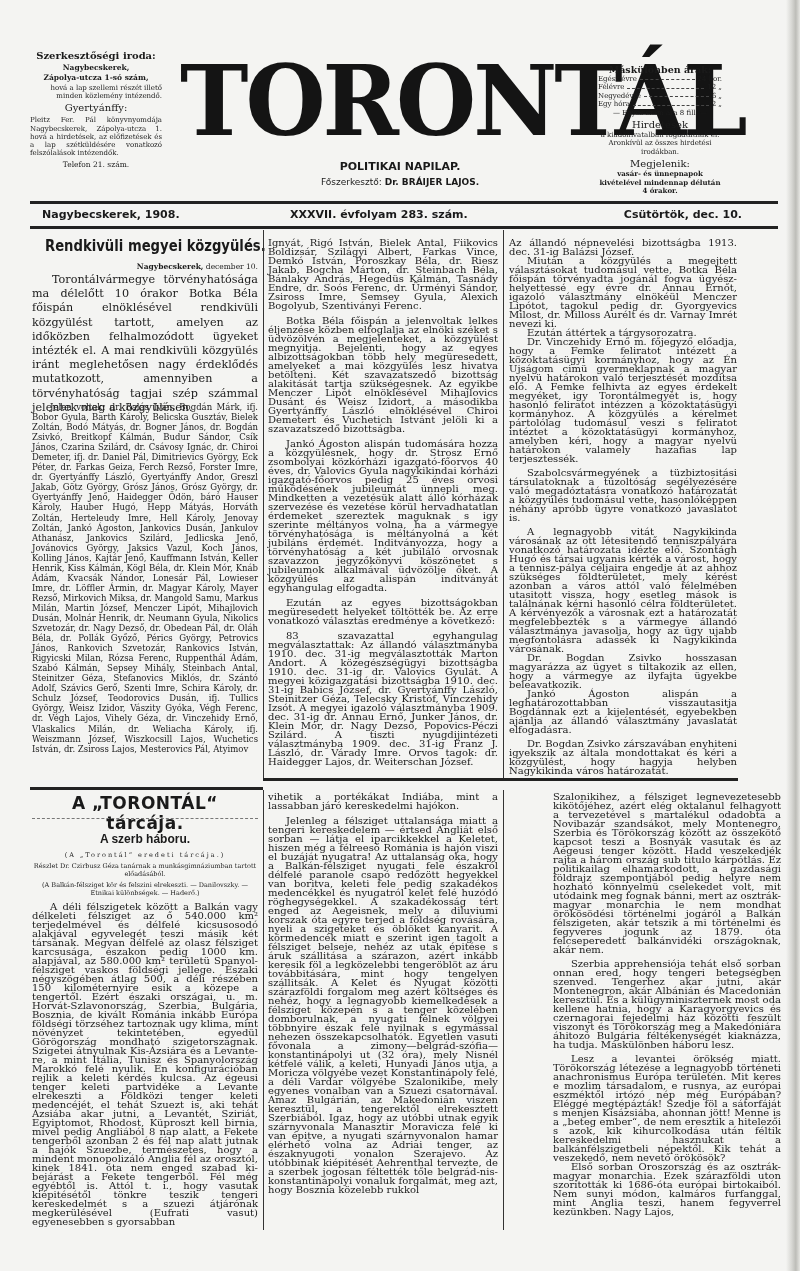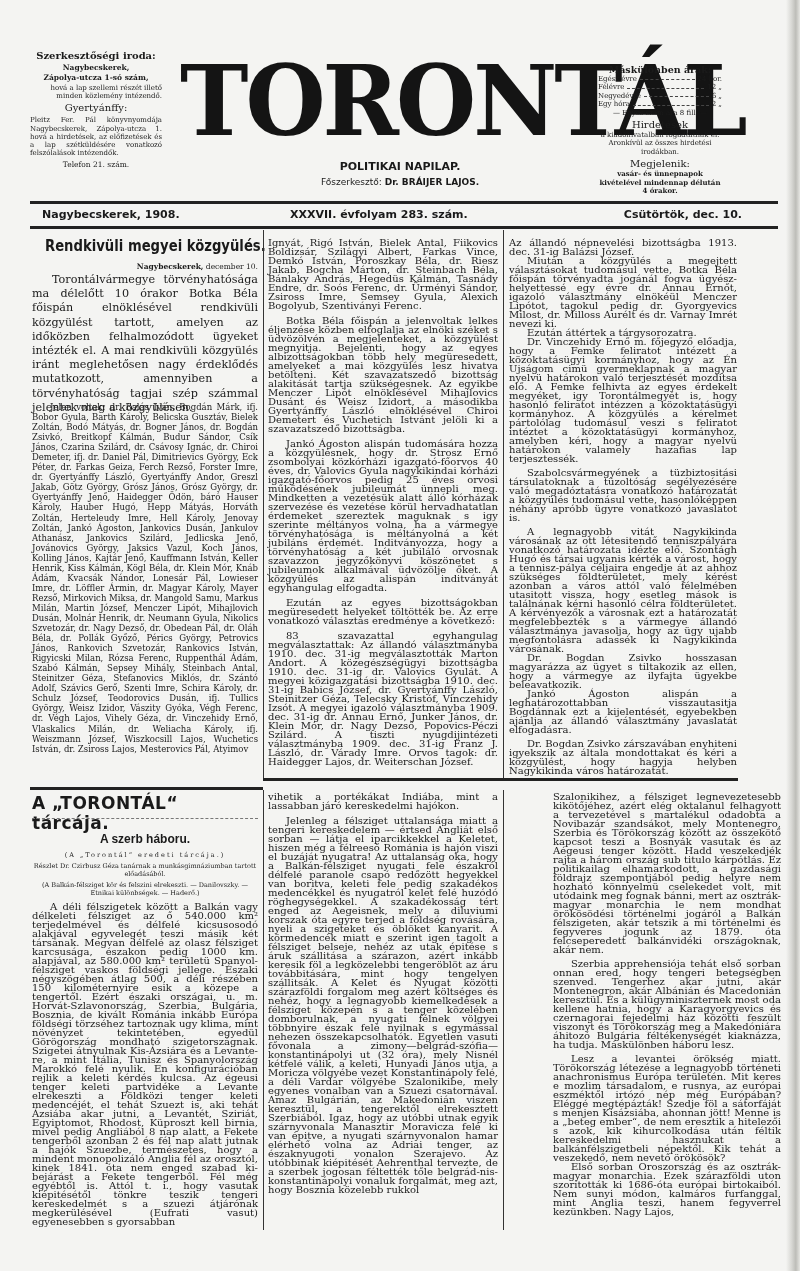--- a/index.html
+++ b/index.html
@@ -85,21 +85,21 @@
   .dateline b { font-weight: bold; }
   .lead {
     position: absolute; left: 32px; top: 273px; width: 226px;
     font-size: 11.2px; line-height: 14.2px; text-align: justify;
   }
   .lead p { margin: 0; text-indent: 20px; }
 
   .tarca-title {
     position: absolute; left: 32px; top: 793px; width: 226px;
     font-family: "DejaVu Sans", sans-serif; font-weight: bold; font-size: 17px;
-    letter-spacing: 0.5px;
+    text-align: center; letter-spacing: 0.5px;
   }
   .tarca-sub {
     position: absolute; left: 32px; top: 832px; width: 226px;
     font-family: Liberation Sans, sans-serif; font-weight: bold; font-size: 12px;
     text-align: center;
   }
   .tarca-meta {
     position: absolute; left: 32px; top: 851px; width: 226px;
     font-size: 6.5px; line-height: 8px; text-align: center;
   }

